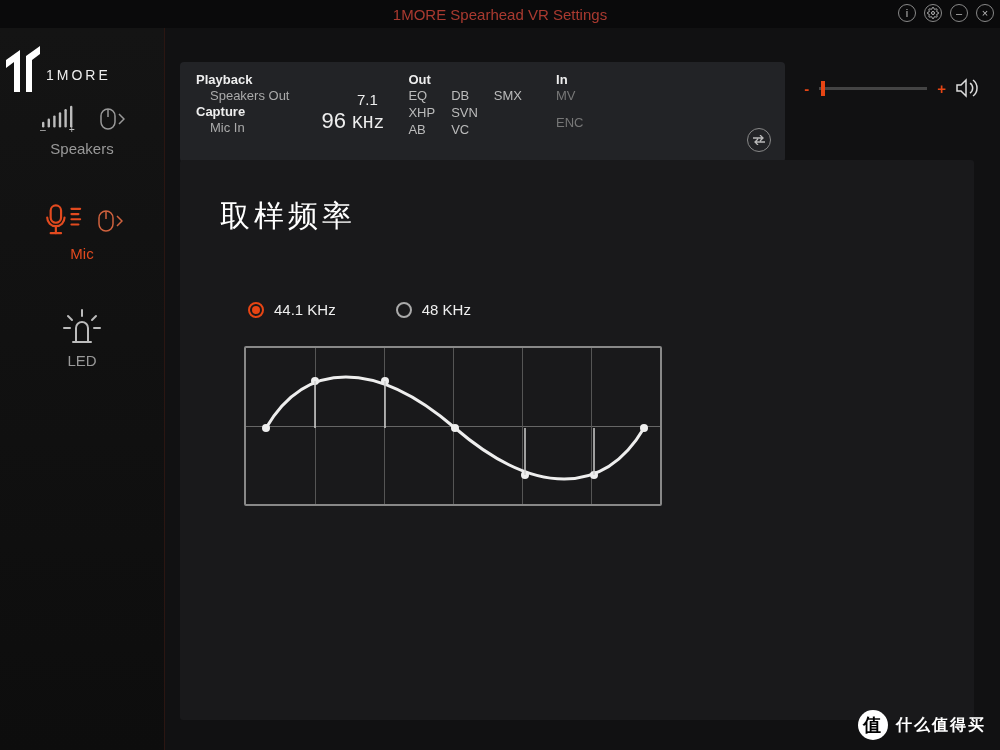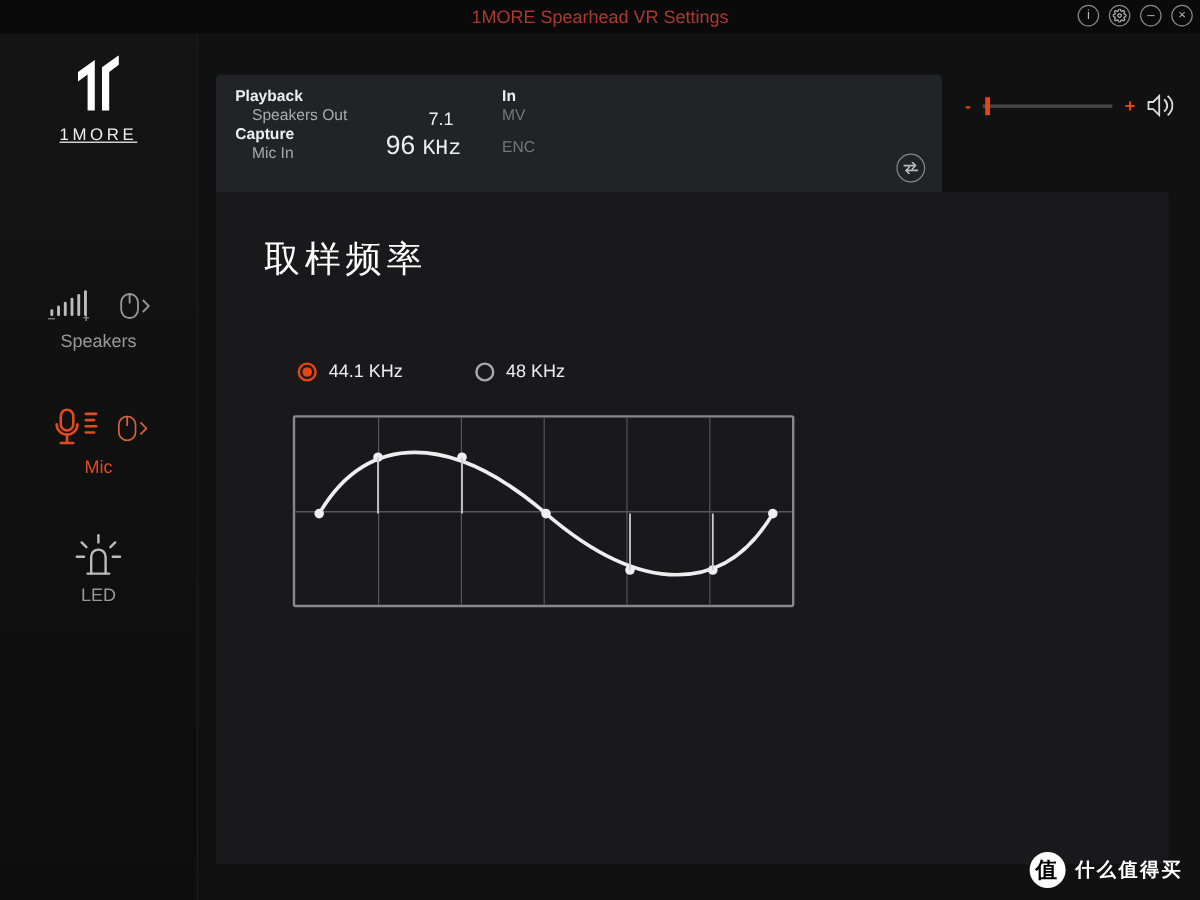--- a/index.html
+++ b/index.html
@@ -30,22 +30,22 @@
   }
 
   .sidebar {
     position: absolute; left: 0; top: 28px; bottom: 0;
     width: 165px;
     background: linear-gradient(180deg, #141414, #0d0d0d);
     border-right: 1px solid #2b1612;
     padding-top: 18px;
   }
   .logo {
-    display: flex; flex-direction: column; align-items: center;
-    color: #fff; margin-bottom: 120px; text-decoration: underline;
+    display: flex; flex-direction: row; align-items: center;
+    color: #fff; 
   }
   .logo svg { margin-bottom: 6px; }
   .logo-text { letter-spacing: 3px; font-size: 14px; font-weight: 500; color:#eee;}
   .side-item {
     display: flex; flex-direction: column; align-items: center;
     margin-bottom: 46px; cursor: pointer;
     position: relative;
   }
   .side-icon-row { display:flex; align-items:center; gap:4px; }
   .side-label { font-size: 15px; margin-top: 6px; }
@@ -231,20 +231,33 @@
     <span class="sc-b">Playback</span>
     <span class="sc-sub">Speakers Out</span>
     <span class="sc-b">Capture</span>
     <span class="sc-sub">Mic In</span>
   </div>
   <div class="sc-rate">
     <span class="ch">7.1</span>
     <div class="row2">
       <span class="num">96</span>
       <span class="unit">KHz</span>
+    </div>
+  </div>
+  <div class="sc-col">
+    <span class="sc-b">Out</span>
+    <div class="sc-grid">
+      <span>EQ</span>
+      <span>DB</span>
+      <span>SMX</span>
+      <span>XHP</span>
+      <span>SVN</span>
+      <span></span>
+      <span>AB</span>
+      <span>VC</span>
     </div>
   </div>
   <div class="sc-col" style="margin-left:10px;">
     <span class="sc-b">In</span>
     <div class="sc-in-grid">
       <span>MV</span>
       <span>ENC</span>
     </div>
   </div>
   <div class="swap-btn">

